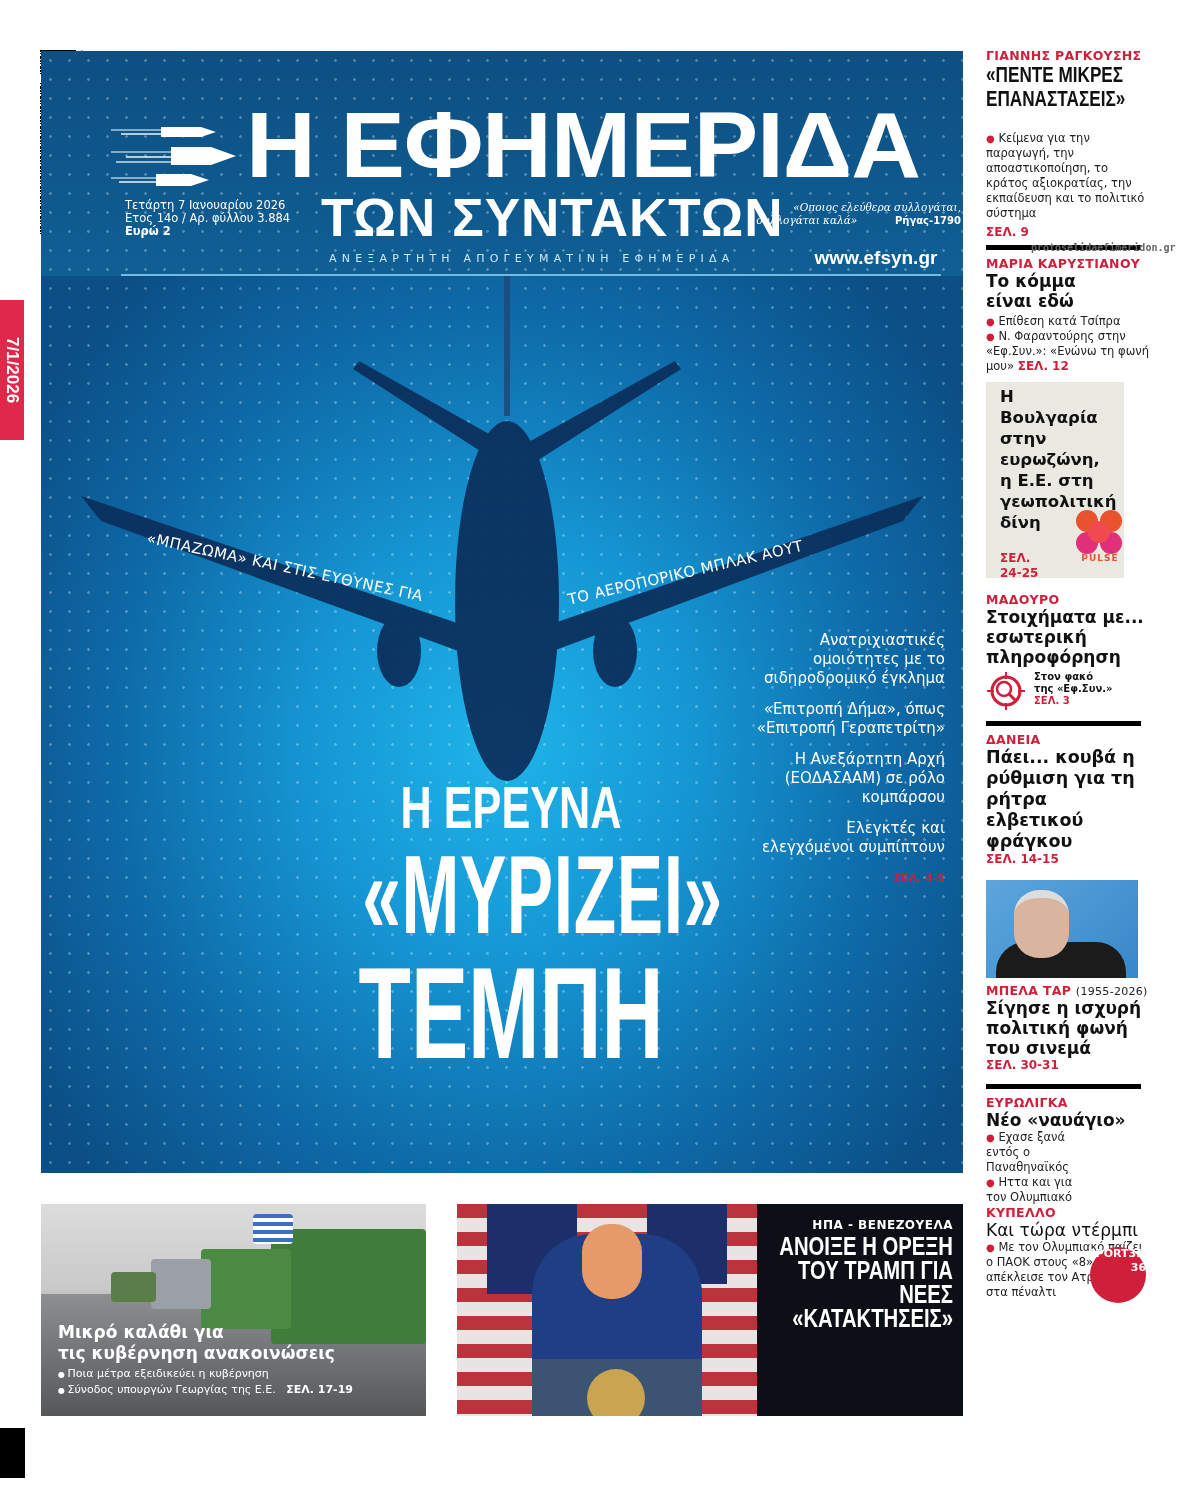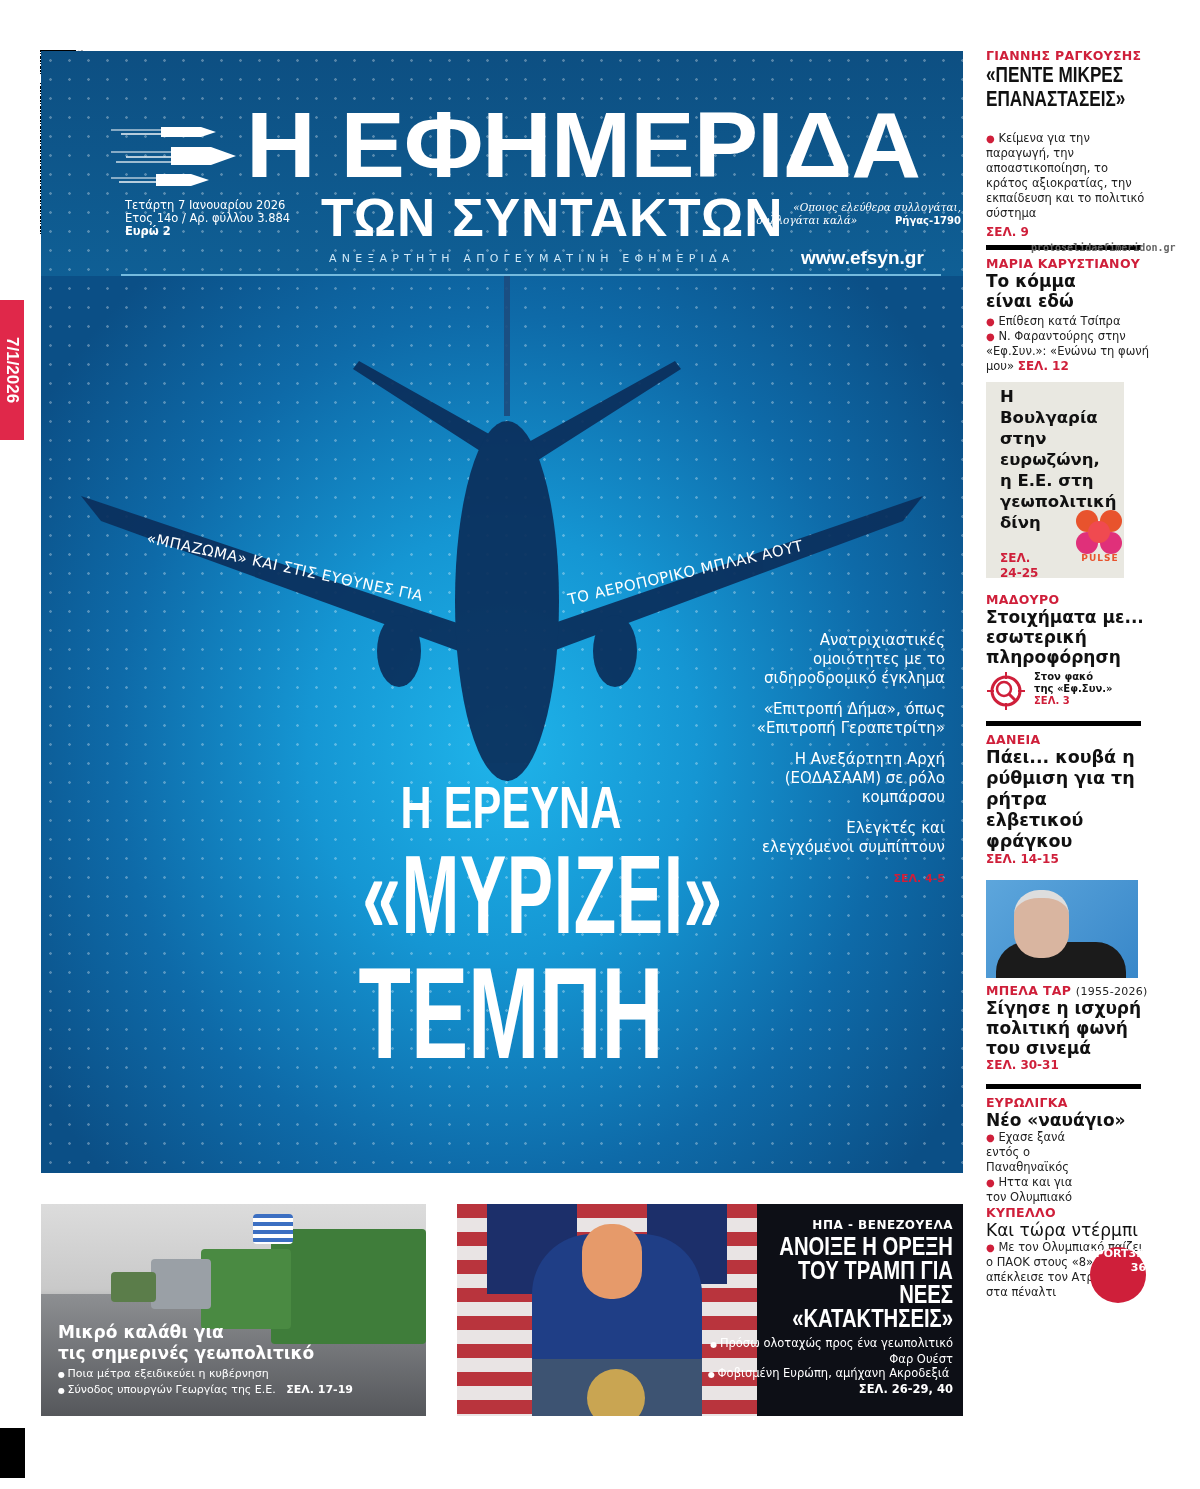--- a/index.html
+++ b/index.html
@@ -33,21 +33,21 @@
   .title1 { position:absolute; left:205px; top:48px; font-family:"Liberation Sans", sans-serif; font-weight:bold;
     font-size:92px; color:#fff; letter-spacing:-1px; line-height:1; transform: scaleX(1.05); transform-origin:left top; }
   .title2 { position:absolute; left:280px; top:140px; font-family:"Liberation Sans", sans-serif; font-weight:bold;
     font-size:53px; color:#fff; line-height:1; letter-spacing:1px; }
   .tagline { position:absolute; left:288px; top:201px; font-size:11px; color:#cfe8f7; letter-spacing:5.2px; }
   .issue { position:absolute; left:84px; top:148px; font-size:11.5px; color:#fff; line-height:13px; }
   .issue b { font-weight:bold; }
   .motto { position:absolute; left:710px; top:150px; width:210px; text-align:right; font-family:"DejaVu Serif", serif;
     font-style:italic; font-size:10.5px; color:#fff; line-height:13px; }
   .motto .who { font-family:"DejaVu Sans", sans-serif; font-style:normal; font-weight:bold; font-size:10px;padding-left:31px; }
-  .url { position:absolute; left:760px; top:196px; width:150px; text-align:left; font-family:"Liberation Sans", sans-serif;
+  .url { position:absolute; left:760px; top:196px; width:150px; text-align:center; font-family:"Liberation Sans", sans-serif;
     font-weight:bold; font-size:19px; color:#fff; }
 
   .plane { position:absolute; left:0; top:0; width:922px; height:1122px; }
   .arc-left { position:absolute; left:108px; top:478px; font-size:15px; color:#fff; transform: rotate(12deg); transform-origin:left top; letter-spacing:.5px; }
   .arc-right { position:absolute; left:525px; top:540px; font-size:15px; color:#fff; transform: rotate(-13deg); transform-origin:left top; letter-spacing:.5px; }
 
   .headline { position:absolute; left:230px; top:725px; width:480px; text-align:center; color:#fff; font-family:"Liberation Sans", sans-serif; font-weight:bold; }
   .headline .l1 { font-size:60px; line-height:64px; transform: scaleX(.72); display:block; }
   .headline .l2 { font-size:112px; line-height:110px; transform: scaleX(.62); display:block; letter-spacing:1px; }
   .headline .l3 { font-size:130px; line-height:126px; transform: scaleX(.66); display:block; }
@@ -184,21 +184,21 @@
 </div>
 
 <div class="story-a">
   <div class="road"></div>
   <div class="tractor" style="left:230px;top:25px;width:155px;height:115px;background:#3f7d3a;"></div>
   <div class="tractor" style="left:160px;top:45px;width:90px;height:80px;background:#4a8a42;"></div>
   <div class="tractor" style="left:110px;top:55px;width:60px;height:50px;background:#9aa0a6;"></div>
   <div class="tractor" style="left:70px;top:68px;width:45px;height:30px;background:#5b7d4a;"></div>
   <div class="tractor" style="left:212px;top:10px;width:40px;height:30px;background:repeating-linear-gradient(180deg,#3c6fc2 0 4px,#fff 4px 8px);"></div>
   <div class="txt">
-    <h3><span>Μικρό καλάθι για</span><br><span>τις σημερινές γεωπολιτικό</span></h3>
+    <h3><span>Μικρό καλάθι για</span><br><span>τις κυβέρνηση ανακοινώσεις</span></h3>
     <ul>
       <li>Ποια μέτρα εξειδικεύει η κυβέρνηση</li>
       <li><span>Σύνοδος υπουργών Γεωργίας της Ε.Ε.</span>&nbsp;&nbsp; <b>ΣΕΛ. 17-19</b></li>
     </ul>
   </div>
 </div>
 
 <div class="story-b">
   <div class="photo">
     <div class="flagblue"></div>
@@ -208,24 +208,20 @@
     <div class="podium"></div>
       <div class="seal"></div>
   </div>
   <div class="txt">
     <div class="kicker">ΗΠΑ - ΒΕΝΕΖΟΥΕΛΑ</div>
     <h3>
       <div>ΑΝΟΙΞΕ Η ΟΡΕΞΗ</div>
       <div>ΤΟΥ ΤΡΑΜΠ ΓΙΑ ΝΕΕΣ</div>
       <div>«ΚΑΤΑΚΤΗΣΕΙΣ»</div>
     </h3>
-    <ul>
-      <li>Πρόσω ολοταχώς προς ένα γεωπολιτικό Φαρ Ουέστ</li>
-      <li><span>Φοβισμένη Ευρώπη, αμήχανη Ακροδεξιά</span>&nbsp; <b>ΣΕΛ. 26-29, 40</b></li>
-    </ul>
   </div>
 </div>
 
 <div class="rcol">
   <div>
     <div class="kick">ΓΙΑΝΝΗΣ ΡΑΓΚΟΥΣΗΣ</div>
     <div class="hed cond">
         <div>«ΠΕΝΤΕ ΜΙΚΡΕΣ</div>
         <div>ΕΠΑΝΑΣΤΑΣΕΙΣ»</div>
       </div>

